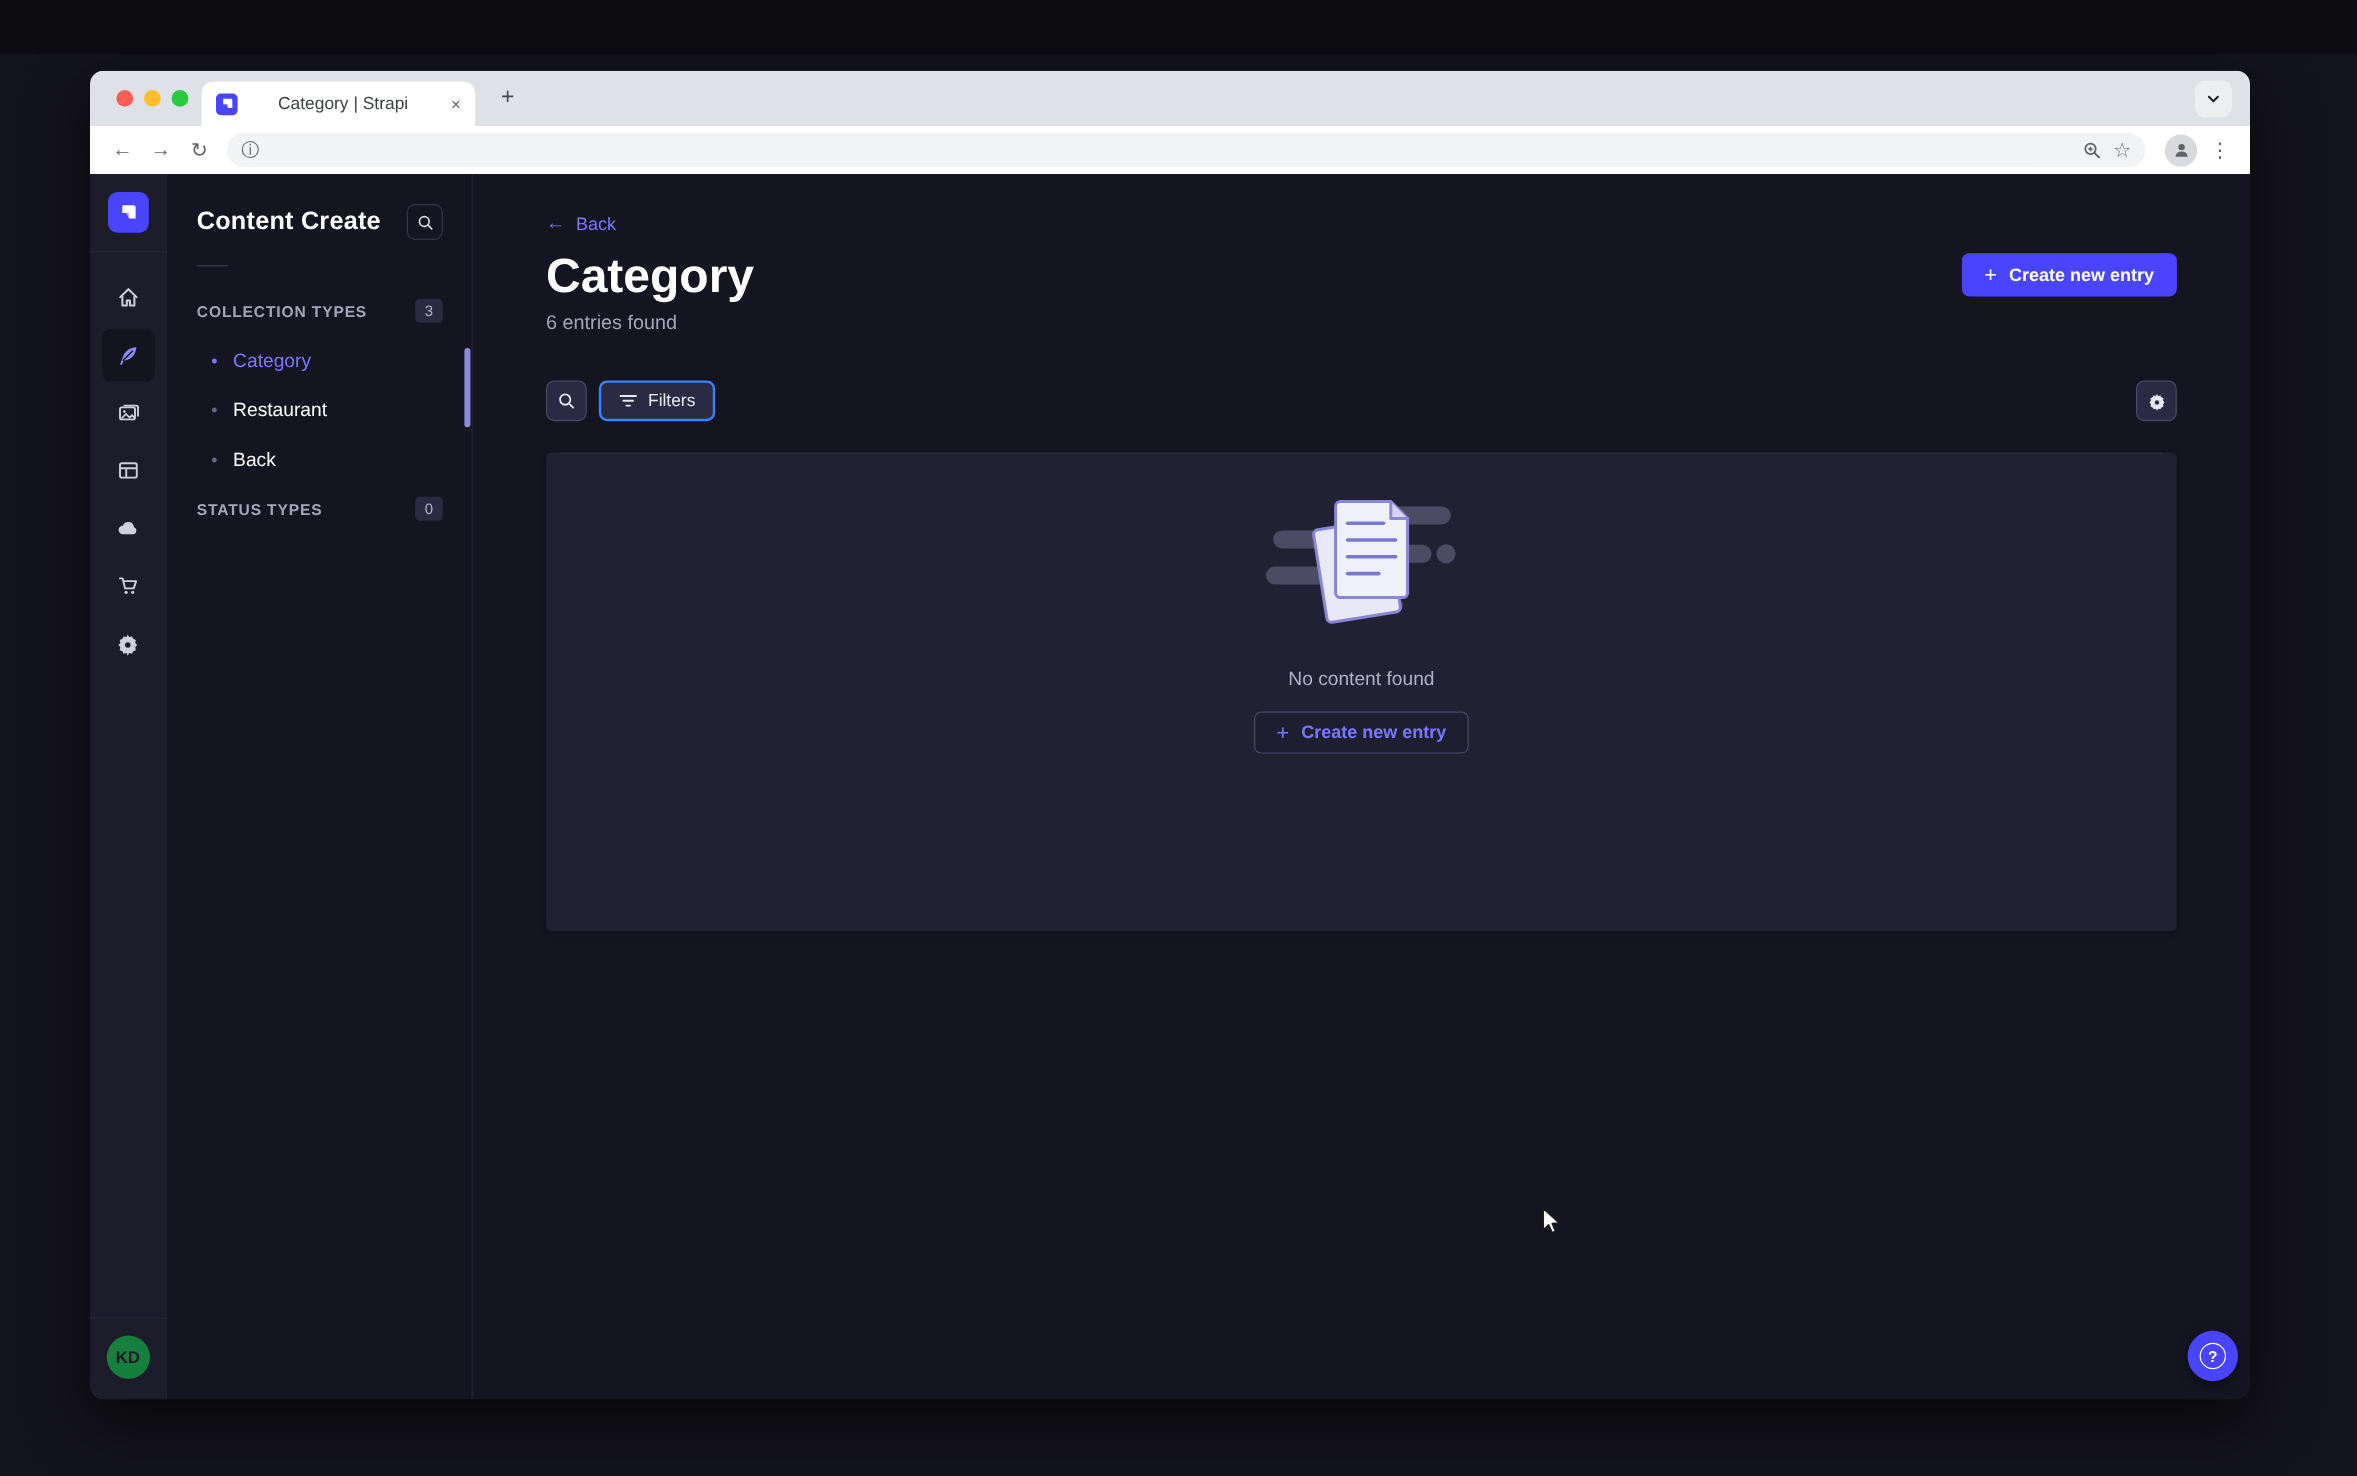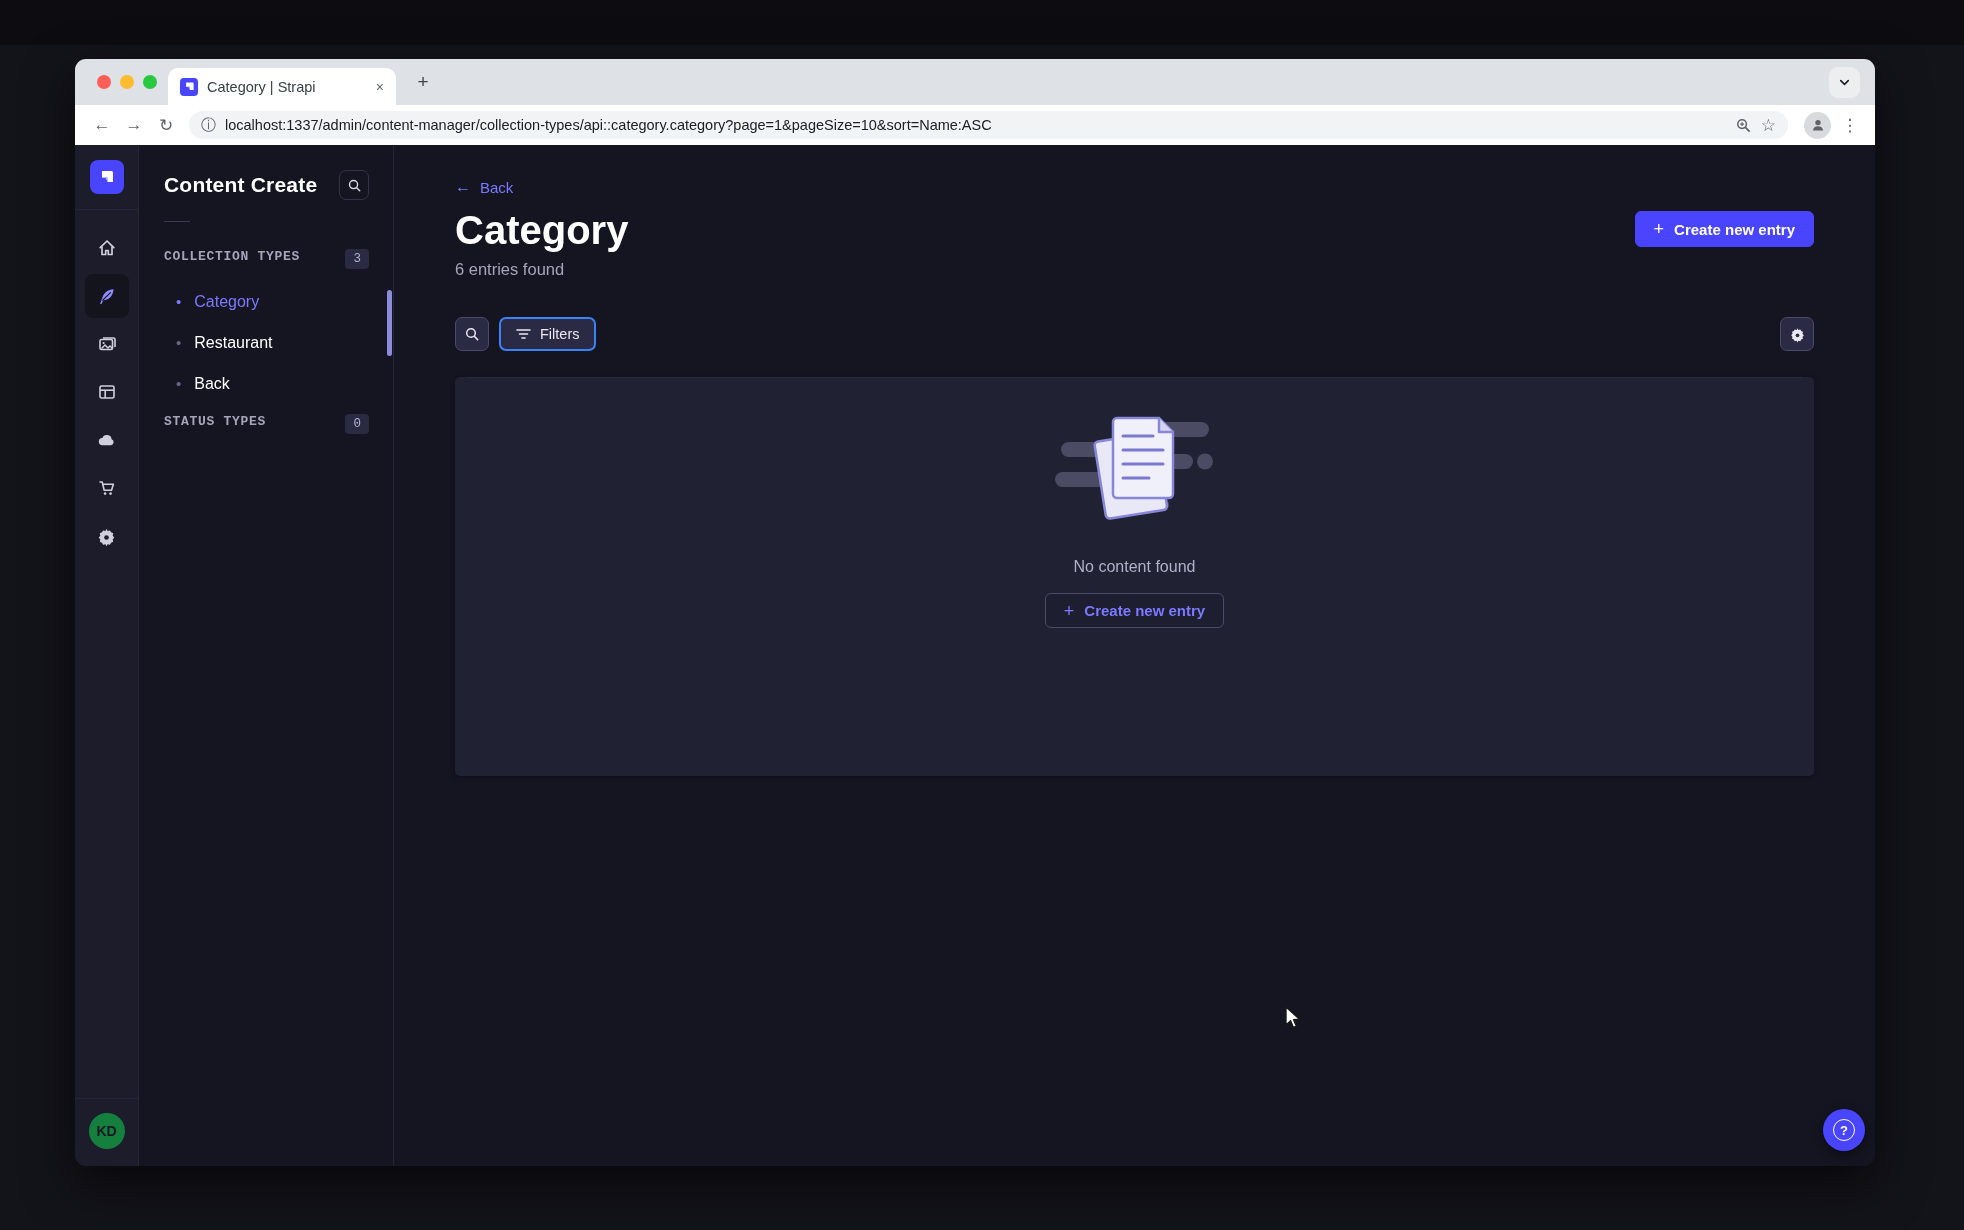--- a/index.html
+++ b/index.html
@@ -12,21 +12,21 @@
     border-radius:11px; overflow:hidden; box-shadow:0 18px 50px rgba(0,0,0,.6);
     display:flex; flex-direction:column; background:#151522; }
 
   .tabstrip { height:46px; background:#dee1e6; position:relative; flex:0 0 auto; }
   .traffic { position:absolute; left:22px; top:16px; display:flex; gap:9px; }
   .light { width:14px; height:14px; border-radius:50%; }
   .light.red { background:#ff5f57; } .light.yellow { background:#febc2e; } .light.green { background:#28c840; }
   .tab { position:absolute; left:93px; bottom:0; width:228px; height:37px; background:#ffffff;
     border-radius:10px 10px 0 0; display:flex; align-items:center; padding:0 10px 0 12px; gap:9px; }
   .favicon { width:18px; height:18px; border-radius:4px; background:#4945ff; display:flex; align-items:center; justify-content:center; flex:0 0 auto; }
-  .tab-title { flex:1; font-size:14.5px; color:#3c4043; white-space:nowrap; overflow:hidden; }
+  .tab-title { flex:1; font-size:14.5px; color:#3c4043; white-space:nowrap; overflow:hidden;text-align:center; }
   .tab-close { font-size:14px; color:#5f6368; cursor:default; padding:0 2px; }
   .newtab { position:absolute; left:334px; top:9px; width:28px; height:28px; display:flex; align-items:center; justify-content:center; font-size:19px; color:#44474a; border-radius:50%; }
   .tabsearch { position:absolute; right:15px; top:8px; width:31px; height:31px; border-radius:9px; background:#eceef0; display:flex; align-items:center; justify-content:center; }
 
   .toolbar { height:40px; background:#ffffff; display:flex; align-items:center; padding:0 12px; gap:2px; flex:0 0 auto; }
   .navbtn { width:30px; height:30px; display:flex; align-items:center; justify-content:center; font-size:17px; color:#5f6368; border-radius:50%; }
   .omnibox { flex:1; height:28px; background:#f1f3f4; border-radius:14px; margin:0 10px 0 6px; display:flex; align-items:center; padding:0 12px; gap:9px; }
   .info-glyph { font-size:15px; color:#5f6368; }
   .url-text { font-size:14.5px; color:#202124; white-space:nowrap; }
   .omni-spacer { flex:1; }
@@ -45,21 +45,21 @@
   .rail-item { width:48px; height:48px; display:flex; align-items:center; justify-content:center; border-radius:8px; }
   .rail-item.active { background:#14141f; width:44px; height:44px; margin:2px 0; }
   .rail-bottom { position:absolute; bottom:0; left:0; right:0; border-top:1px solid #26263b; display:flex; justify-content:center; padding:14px 0 17px; }
   .kd-avatar { width:36px; height:36px; border-radius:50%; background:#15803d; display:flex; align-items:center; justify-content:center; font-size:14px; font-weight:bold; color:#181826; }
 
   .cm-panel { width:255px; border-right:1px solid #26263b; padding:25px 24px 0 25px; position:relative; flex:0 0 auto; background:#151522; }
   .cm-head { display:flex; align-items:center; justify-content:space-between; }
   .cm-title { font-size:21px; font-weight:bold; color:#ffffff; letter-spacing:.2px; }
   .cm-search-btn { width:30px; height:30px; border:1px solid #32324d; border-radius:7px; background:transparent; display:flex; align-items:center; justify-content:center; }
   .cm-divider { width:26px; border-top:1px solid #3a3a55; margin-top:21px; }
-  .cm-section { margin-top:27px; display:flex; justify-content:space-between;font-family:Liberation Mono, monospace; }
+  .cm-section { margin-top:27px; display:flex; align-items:center; justify-content:space-between; }
   .cm-section-label { font-size:13px; font-weight:bold; color:#a5a5ba; letter-spacing:.7px; }
   .cm-badge { font-size:12.5px; color:#b3b3d1; background:#2a2a42; border-radius:4px; padding:3px 8px; }
   .cm-list { margin-top:12px; }
   .cm-item { height:41px; display:flex; align-items:center; gap:13px; padding-left:12px; border-radius:5px; cursor:default; }
   .cm-bullet { font-size:15px; color:#666687; line-height:1; }
   .cm-item-label { font-size:16px; color:#ffffff; }
   .cm-item.active .cm-item-label { color:#7b79ff; }
   .cm-item.active .cm-bullet { color:#7b79ff; }
   .cm-scroll-thumb { position:absolute; right:1px; top:145px; width:5px; height:66px; border-radius:3px; background:#8d8cd8; }
 
@@ -125,21 +125,20 @@
         </svg>
     </div>
   </div>
 
   <div class="toolbar">
     <div class="navbtn">←</div>
     <div class="navbtn">→</div>
     <div class="navbtn">↻</div>
     <div class="omnibox">
       <span class="info-glyph">ⓘ</span>
-      <span class="url-text">localhost:1337/admin/content-manager/collection-types/api::category.category?page=1&amp;pageSize=10&amp;sort=Name:ASC</span>
       <span class="omni-spacer"></span>
       <span class="omni-ic">
         <svg width="17" height="17" viewBox="0 0 18 18">
             <circle cx="7.5" cy="7.5" r="4.6" fill="none" stroke="#5f6368" stroke-width="1.6"></circle>
             <line x1="11" y1="11" x2="15" y2="15" stroke="#5f6368" stroke-width="1.8" stroke-linecap="round"></line>
             <line x1="5.5" y1="7.5" x2="9.5" y2="7.5" stroke="#5f6368" stroke-width="1.3"></line>
             <line x1="7.5" y1="5.5" x2="7.5" y2="9.5" stroke="#5f6368" stroke-width="1.3"></line>
           </svg>
       </span>
       <span class="star-glyph">☆</span>

